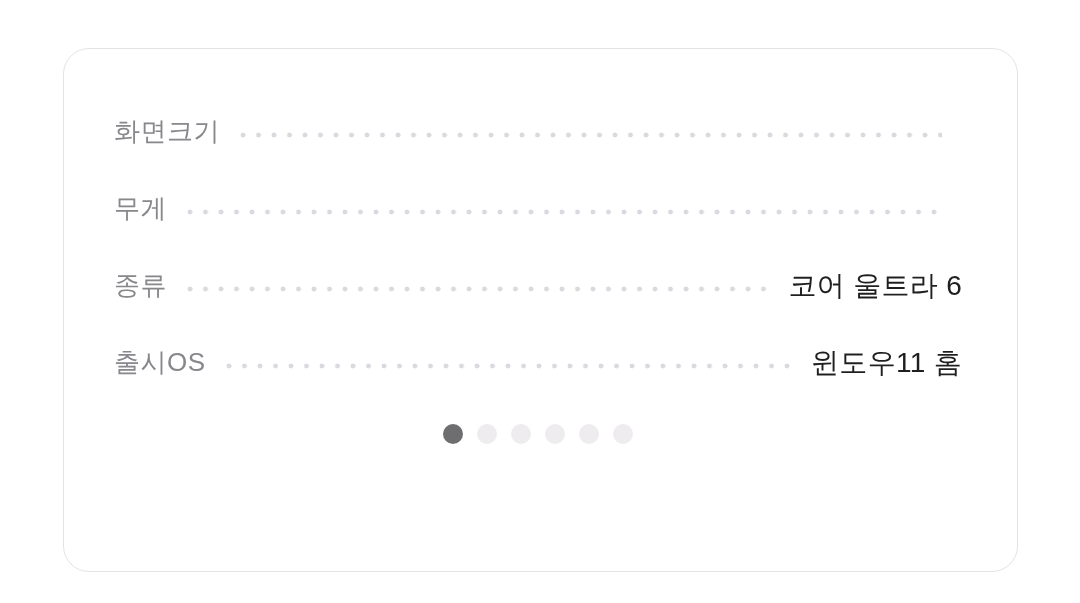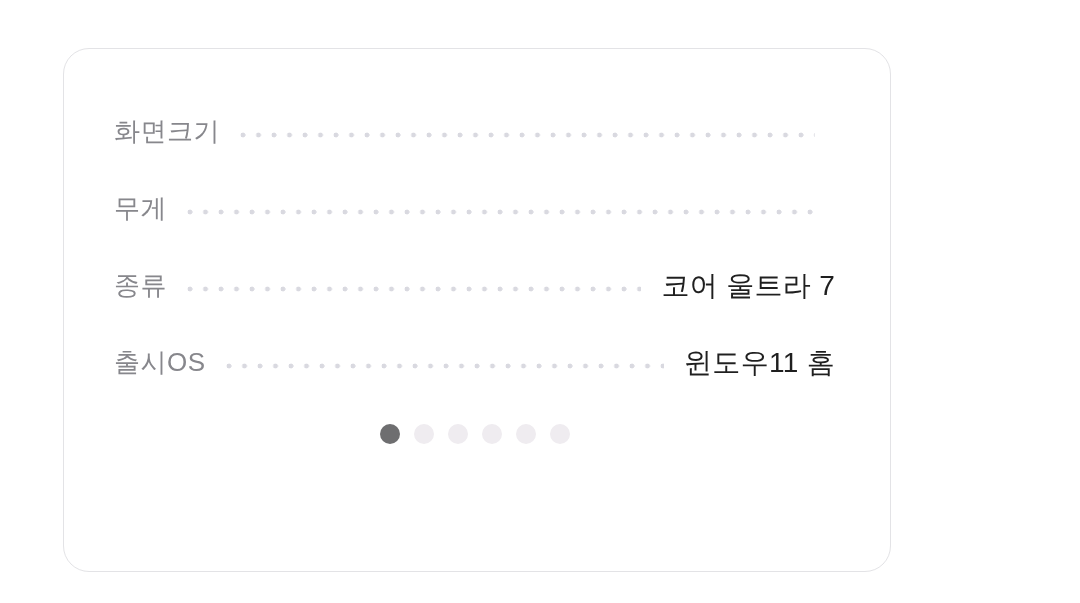--- a/index.html
+++ b/index.html
@@ -9,21 +9,21 @@
     --border-color:#e3e3e6;
     --dot-active:#6e6e70;
     --dot-inactive:#efecf0;
     --bg:#ffffff;
   }
   *{margin:0;padding:0;box-sizing:border-box;}
   html,body{width:1080px;height:603px;background:var(--bg);overflow:hidden;
     font-family:"Liberation Sans", sans-serif;}
   .stage{position:relative;width:1080px;height:603px;background:var(--bg);}
   .spec-card{
-    position:absolute;left:63px;top:48px;width:828px;height:524px;
+    position:absolute;left:63px;top:48px;width:955px;height:524px;
     background:var(--bg);
     border:1.5px solid var(--border-color);
     border-radius:26px;
     padding:44px 55px 0 50px;
     display:flex;flex-direction:column;
   }
   .spec-list{display:flex;flex-direction:column;}
   .spec-row{
     height:77px;display:flex;align-items:center;width:100%;
   }
@@ -62,21 +62,21 @@
   </div>
 
   <div class="spec-row">
     <span class="spec-label">무게</span>
     <span class="leader"></span>
   </div>
 
   <div class="spec-row">
     <span class="spec-label">종류</span>
     <span class="leader"></span>
-    <span class="spec-value">코어 울트라 7</span>
+    <span class="spec-value">코어 울트라 6</span>
   </div>
 
   <div class="spec-row">
     <span class="spec-label">출시OS</span>
     <span class="leader"></span>
     <span class="spec-value">윈도우11 홈</span>
   </div>
 
 </div>
     <div class="carousel-dots">

